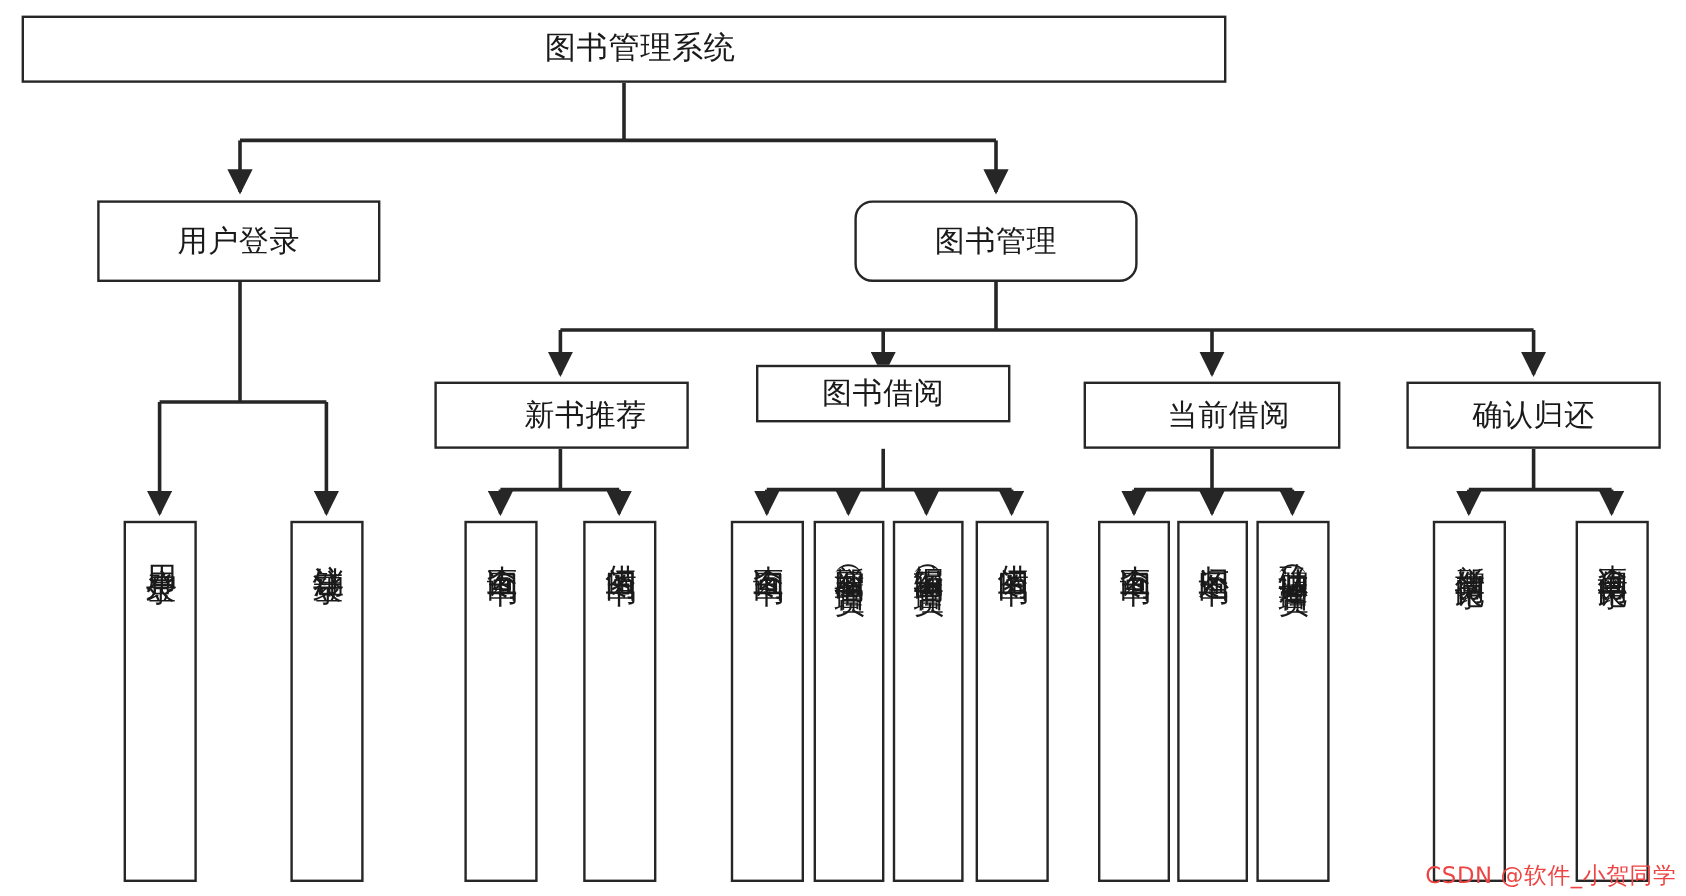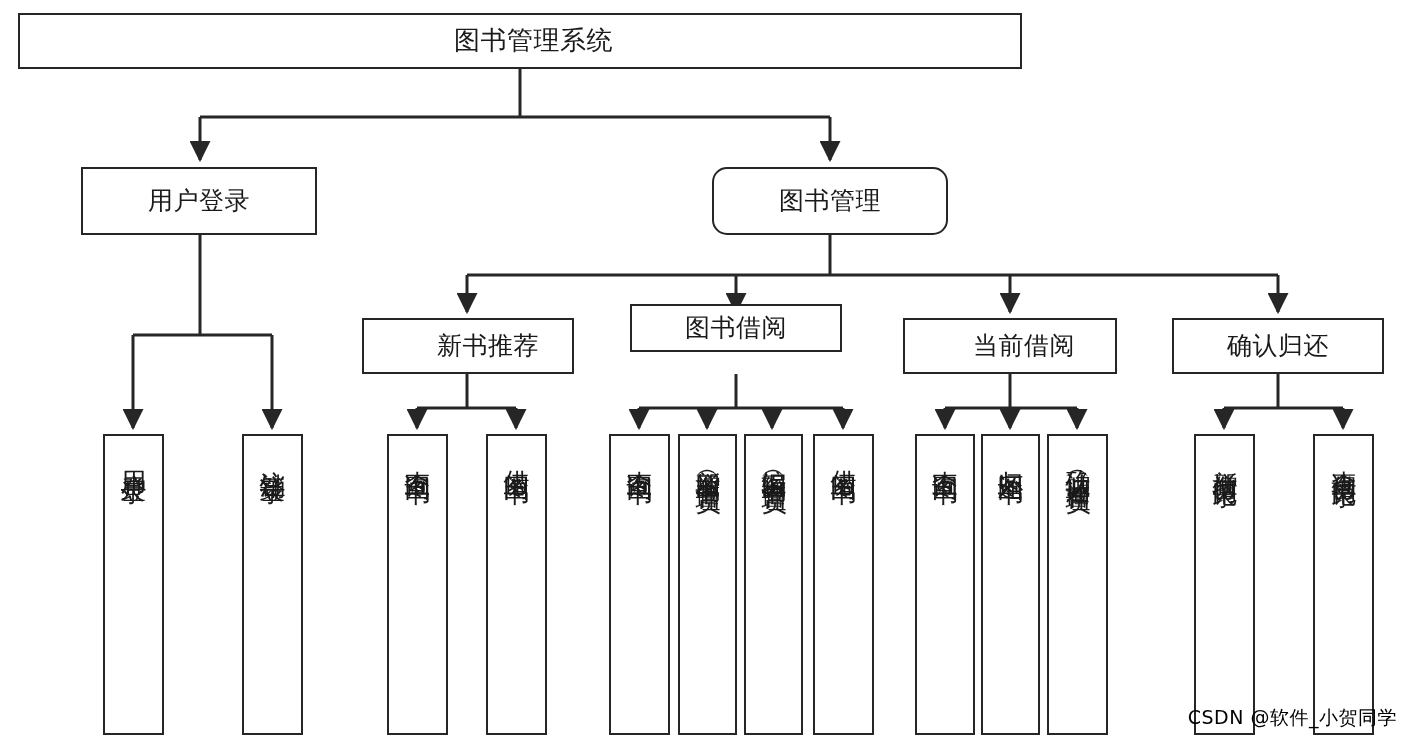--- a/index.html
+++ b/index.html
@@ -61,23 +61,23 @@
     letter-spacing: 3px;
     white-space: nowrap;
     display: block;
   }
   .node.v.tall .label {
     font-size: 25px;
   }
   .watermark {
     position: absolute;
     right: 8px;
-    bottom: 16px;
+    bottom: 4px;
     font-size: 19px;
-    color: #000000;
+    color: #ef4444;
     white-space: nowrap;
     letter-spacing: 0.5px;
   }
 </style>
 </head>
 <body>
 
 <div id="canvas">
 
   <svg id="edges" viewBox="0 0 1405 747" xmlns="http://www.w3.org/2000/svg">

